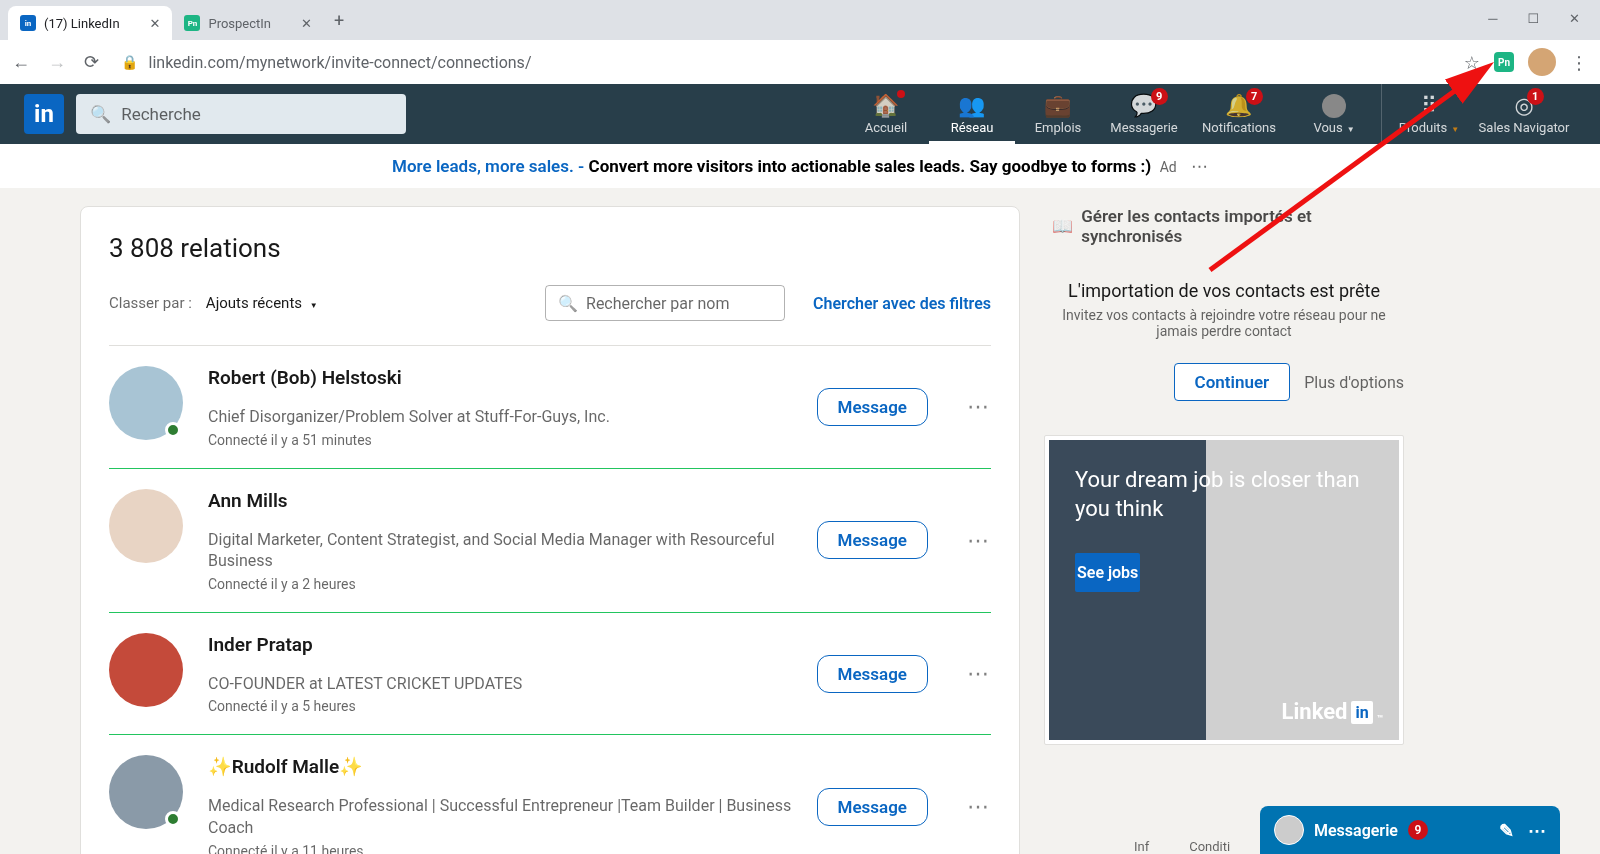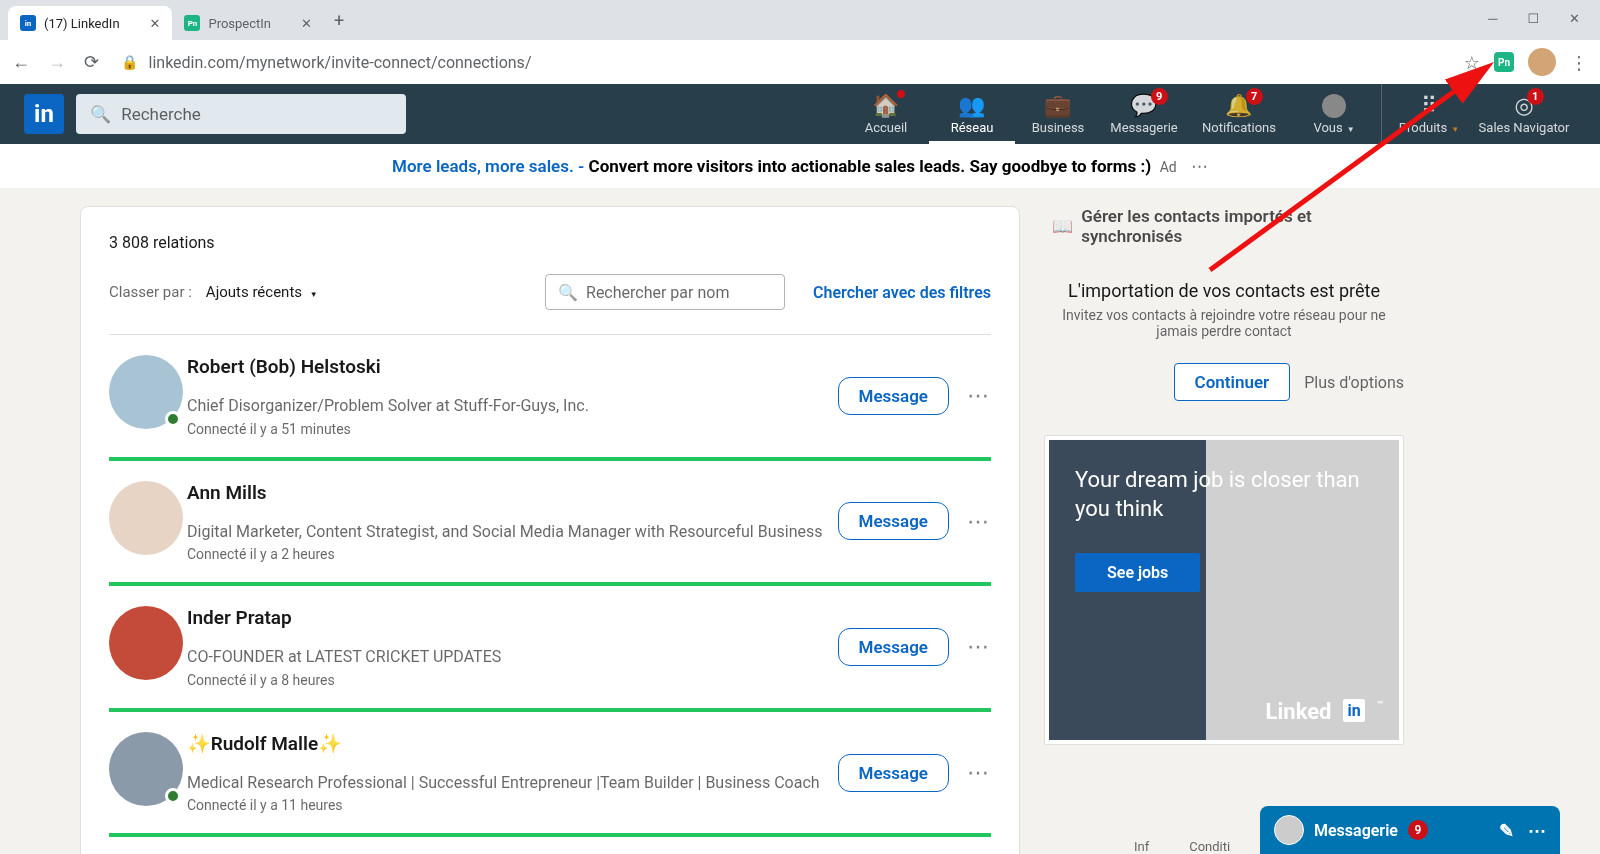--- a/index.html
+++ b/index.html
@@ -43,28 +43,28 @@
   .nav-avatar { width:24px; height:24px; border-radius:50%; background:#888; margin-bottom:2px; }
 
   
   .ad-banner { background:#fff; text-align:center; padding:12px 0; font-size:17px; }
   .ad-banner .link { color:#0a66c2; font-weight:600; }
   .ad-banner .hdots { color:#666; margin-left:10px; }
 
   
   .page { display:flex; padding:18px 80px; gap:24px; }
   .main-card { background:#fff; border:1px solid #e0dfdc; border-radius:8px; flex:1; padding:26px 28px; max-width:940px;}
-  .count-head { font-size:16px; color:rgba(0,0,0,.9); margin-bottom:22px; }
+  .count-head { font-size:26px; color:rgba(0,0,0,.9); margin-bottom:22px; }
   .filter-row { display:flex; align-items:center; gap:14px; margin-bottom:24px; }
   .sort-lbl { color:rgba(0,0,0,.6); font-size:15px; }
   .sort-val { color:rgba(0,0,0,.9); font-size:15px; }
   .search-name { flex:0 0 240px; margin-left:auto; height:36px; border:1px solid rgba(0,0,0,.3); border-radius:4px; display:flex; align-items:center; padding:0 12px; color:rgba(0,0,0,.6); font-size:16px; gap:8px;}
   .filter-link { color:#0a66c2; font-weight:600; font-size:16px; margin-left:14px;}
 
-  .conn-item { display:flex; align-items:flex-start; padding:20px 0; border-bottom:4px solid #22c55e; gap:4px; }
+  .conn-item { display:flex; align-items:flex-start; padding:20px 0; border-bottom:1px solid #22c55e; gap:25px; }
   .conn-item:first-of-type { border-top:1px solid #e0dfdc; }
   .conn-avatar { width:74px; height:74px; border-radius:50%; background:#ccc; flex-shrink:0; position:relative; }
   .presence { position:absolute; bottom:2px; right:2px; width:16px; height:16px; background:#2e7d32; border:3px solid #fff; border-radius:50%; }
   .conn-body { flex:1; }
   .conn-name { font-size:19px; font-weight:600; color:rgba(0,0,0,.9); }
   .conn-title { font-size:16px; color:rgba(0,0,0,.6); margin-top:17px; line-height:1.35;}
   .conn-meta { font-size:14px; color:rgba(0,0,0,.6); margin-top:4px; }
   .msg-btn { border:1px solid #0a66c2; color:#0a66c2; background:#fff; font-weight:600; font-size:17px; padding:8px 20px; border-radius:12px; cursor:pointer; align-self:center;}
   .row-menu { color:rgba(0,0,0,.5); font-size:22px; align-self:center; margin-left:14px; letter-spacing:2px;}
 
@@ -73,22 +73,22 @@
   .import-box { text-align:center; margin-top:34px; }
   .import-title { font-size:18px; color:rgba(0,0,0,.9); }
   .import-sub { font-size:14px; color:rgba(0,0,0,.6); margin-top:6px; padding:0 14px; }
   .import-actions { display:flex; justify-content:flex-end; align-items:center; gap:14px; margin-top:24px;}
   .btn-outline { border:1px solid #0a66c2; color:#0a66c2; background:#fff; font-weight:600; font-size:17px; padding:8px 20px; border-radius:4px; cursor:pointer;}
   .more-link { color:rgba(0,0,0,.6); font-size:16px; }
 
   .ad-card { margin-top:34px; background:#fff; border:1px solid #e0dfdc; border-radius:2px; padding:4px; position:relative; height:310px; overflow:hidden;}
   .ad-inner { background:linear-gradient(to right,#3a4a5a 45%, #d0d0d0 45%); height:100%; padding:26px; color:#fff;}
   .ad-txt { font-size:22px; line-height:1.3; font-weight:400; }
-  .ad-btn { margin-top:30px; background:#0a66c2; color:#fff; border:none; padding:10px 32px; font-size:16px; font-weight:600; border-radius:2px; cursor:pointer;}
-  .ad-brand { position:absolute; bottom:20px; right:20px; color:#fff; font-size:22px; font-weight:bold; display:flex; align-items:flex-start; gap:12px;}
+  .ad-btn { margin-top:30px; background:#0a66c2; color:#fff; border:none; padding:10px 2px; font-size:16px; font-weight:600; border-radius:2px; cursor:pointer;}
+  .ad-brand { position:absolute; bottom:20px; right:20px; color:#fff; font-size:22px; font-weight:bold; display:flex; align-items:flex-end; gap:4px;}
   .ad-in { background:#fff; color:#0a66c2; padding:2px 4px; border-radius:2px; font-size:16px;}
 
   
   .msg-dock { position:fixed; bottom:0; right:40px; width:300px; height:48px; background:#0073b1; color:#fff; display:flex; align-items:center; padding:0 14px; gap:10px; border-radius:8px 8px 0 0; font-size:16px; font-weight:600;}
   .dock-avatar { width:30px; height:30px; border-radius:50%; background:#ccc; border:1px solid #fff;}
   .dock-badge { background:#cc1016; min-width:20px; height:20px; border-radius:10px; font-size:12px; display:flex; align-items:center; justify-content:center;}
   .dock-icons { margin-left:auto; display:flex; gap:14px; font-size:18px;}
 
   
   .arrow { position:absolute; top:60px; right:100px; width:300px; height:220px; pointer-events:none;}
@@ -151,21 +151,21 @@
     <div class="ln-nav-item">
       <div class="ico">🏠<span class="badge-dot"></span></div>
       <span>Accueil</span>
     </div>
     <div class="ln-nav-item active">
       <div class="ico">👥</div>
       <span>Réseau</span>
     </div>
     <div class="ln-nav-item">
       <div class="ico">💼</div>
-      <span>Business</span>
+      <span>Emplois</span>
     </div>
     <div class="ln-nav-item">
       <div class="ico">💬<span class="badge-red">9</span></div>
       <span>Messagerie</span>
     </div>
     <div class="ln-nav-item nav-wide">
       <div class="ico">🔔<span class="badge-red">7</span></div>
       <span>Notifications</span>
     </div>
     <div class="ln-nav-item">
@@ -228,21 +228,21 @@
     <button class="msg-btn">Message</button>
     <span class="row-menu">⋯</span>
         </div>
         <div class="conn-item">
     <div class="conn-avatar" style="background:#c44a3a">
       
     </div>
     <div class="conn-body">
       <div class="conn-name">Inder Pratap</div>
       <div class="conn-title">CO-FOUNDER at LATEST CRICKET UPDATES</div>
-      <div class="conn-meta">Connecté il y a 8 heures</div>
+      <div class="conn-meta">Connecté il y a 5 heures</div>
     </div>
     <button class="msg-btn">Message</button>
     <span class="row-menu">⋯</span>
         </div>
         <div class="conn-item">
     <div class="conn-avatar" style="background:#8a9aa8">
       <span class="presence"></span>
     </div>
     <div class="conn-body">
       <div class="conn-name">✨Rudolf Malle✨</div>

